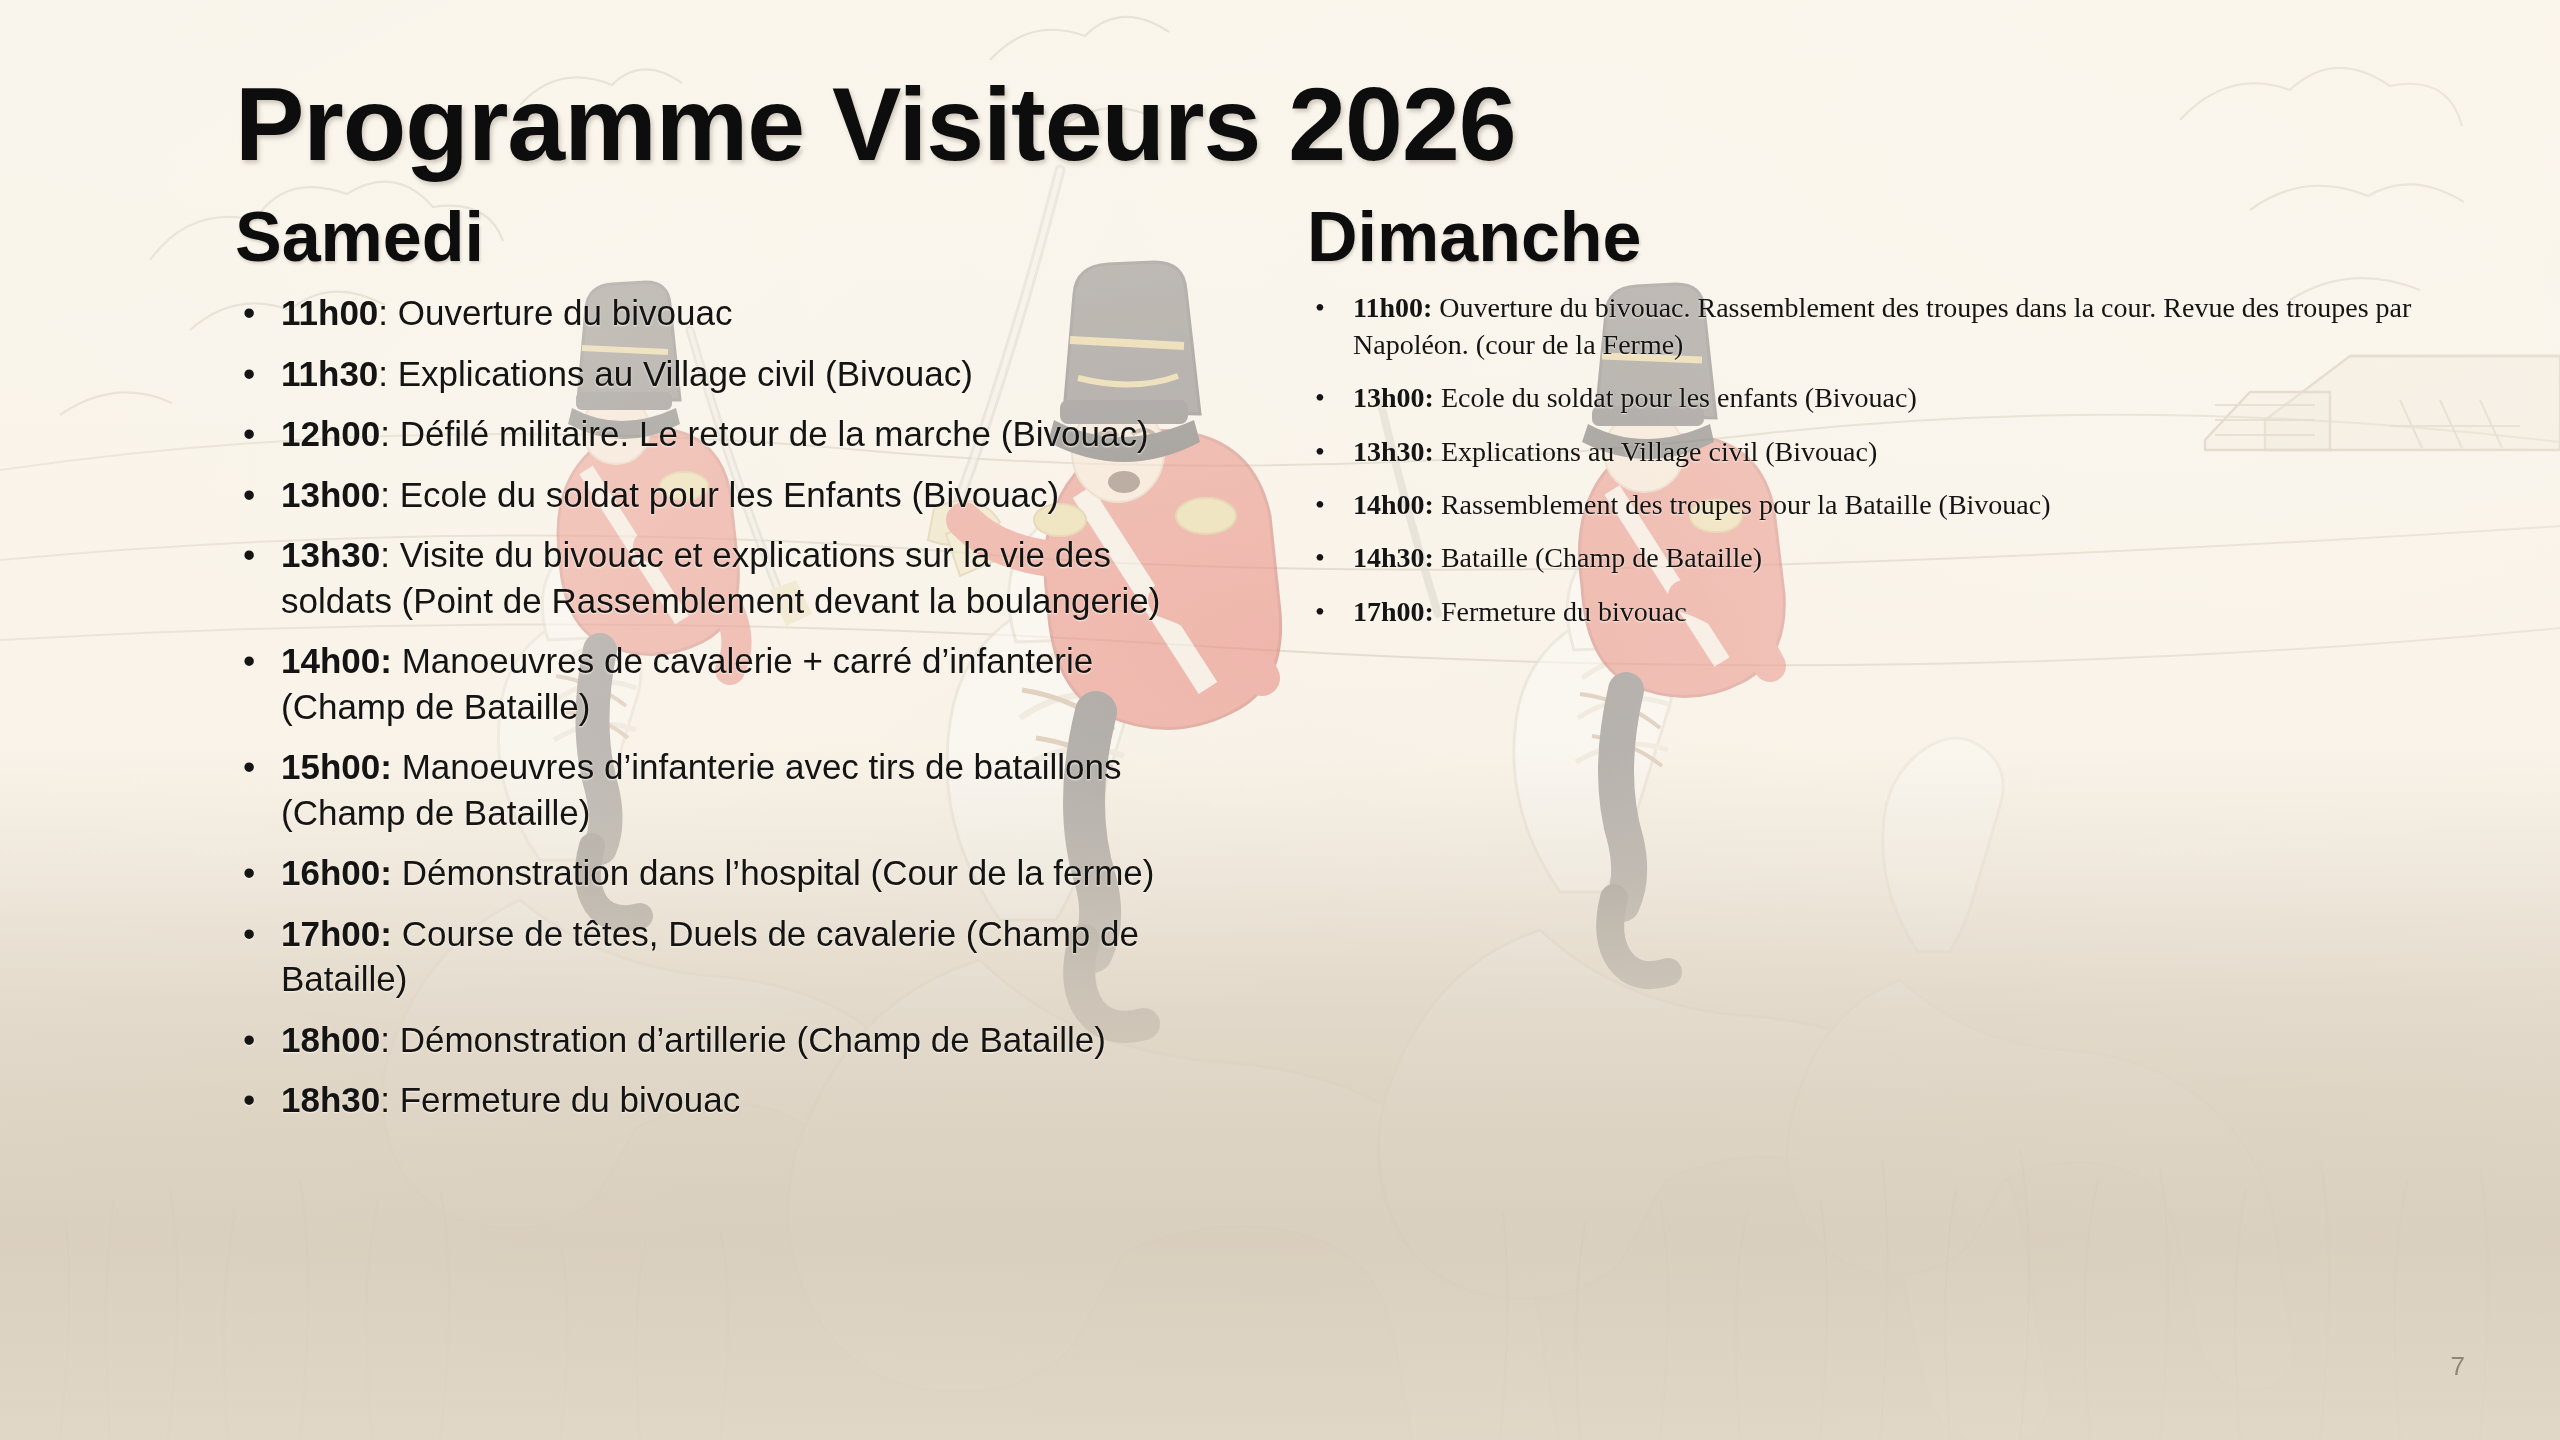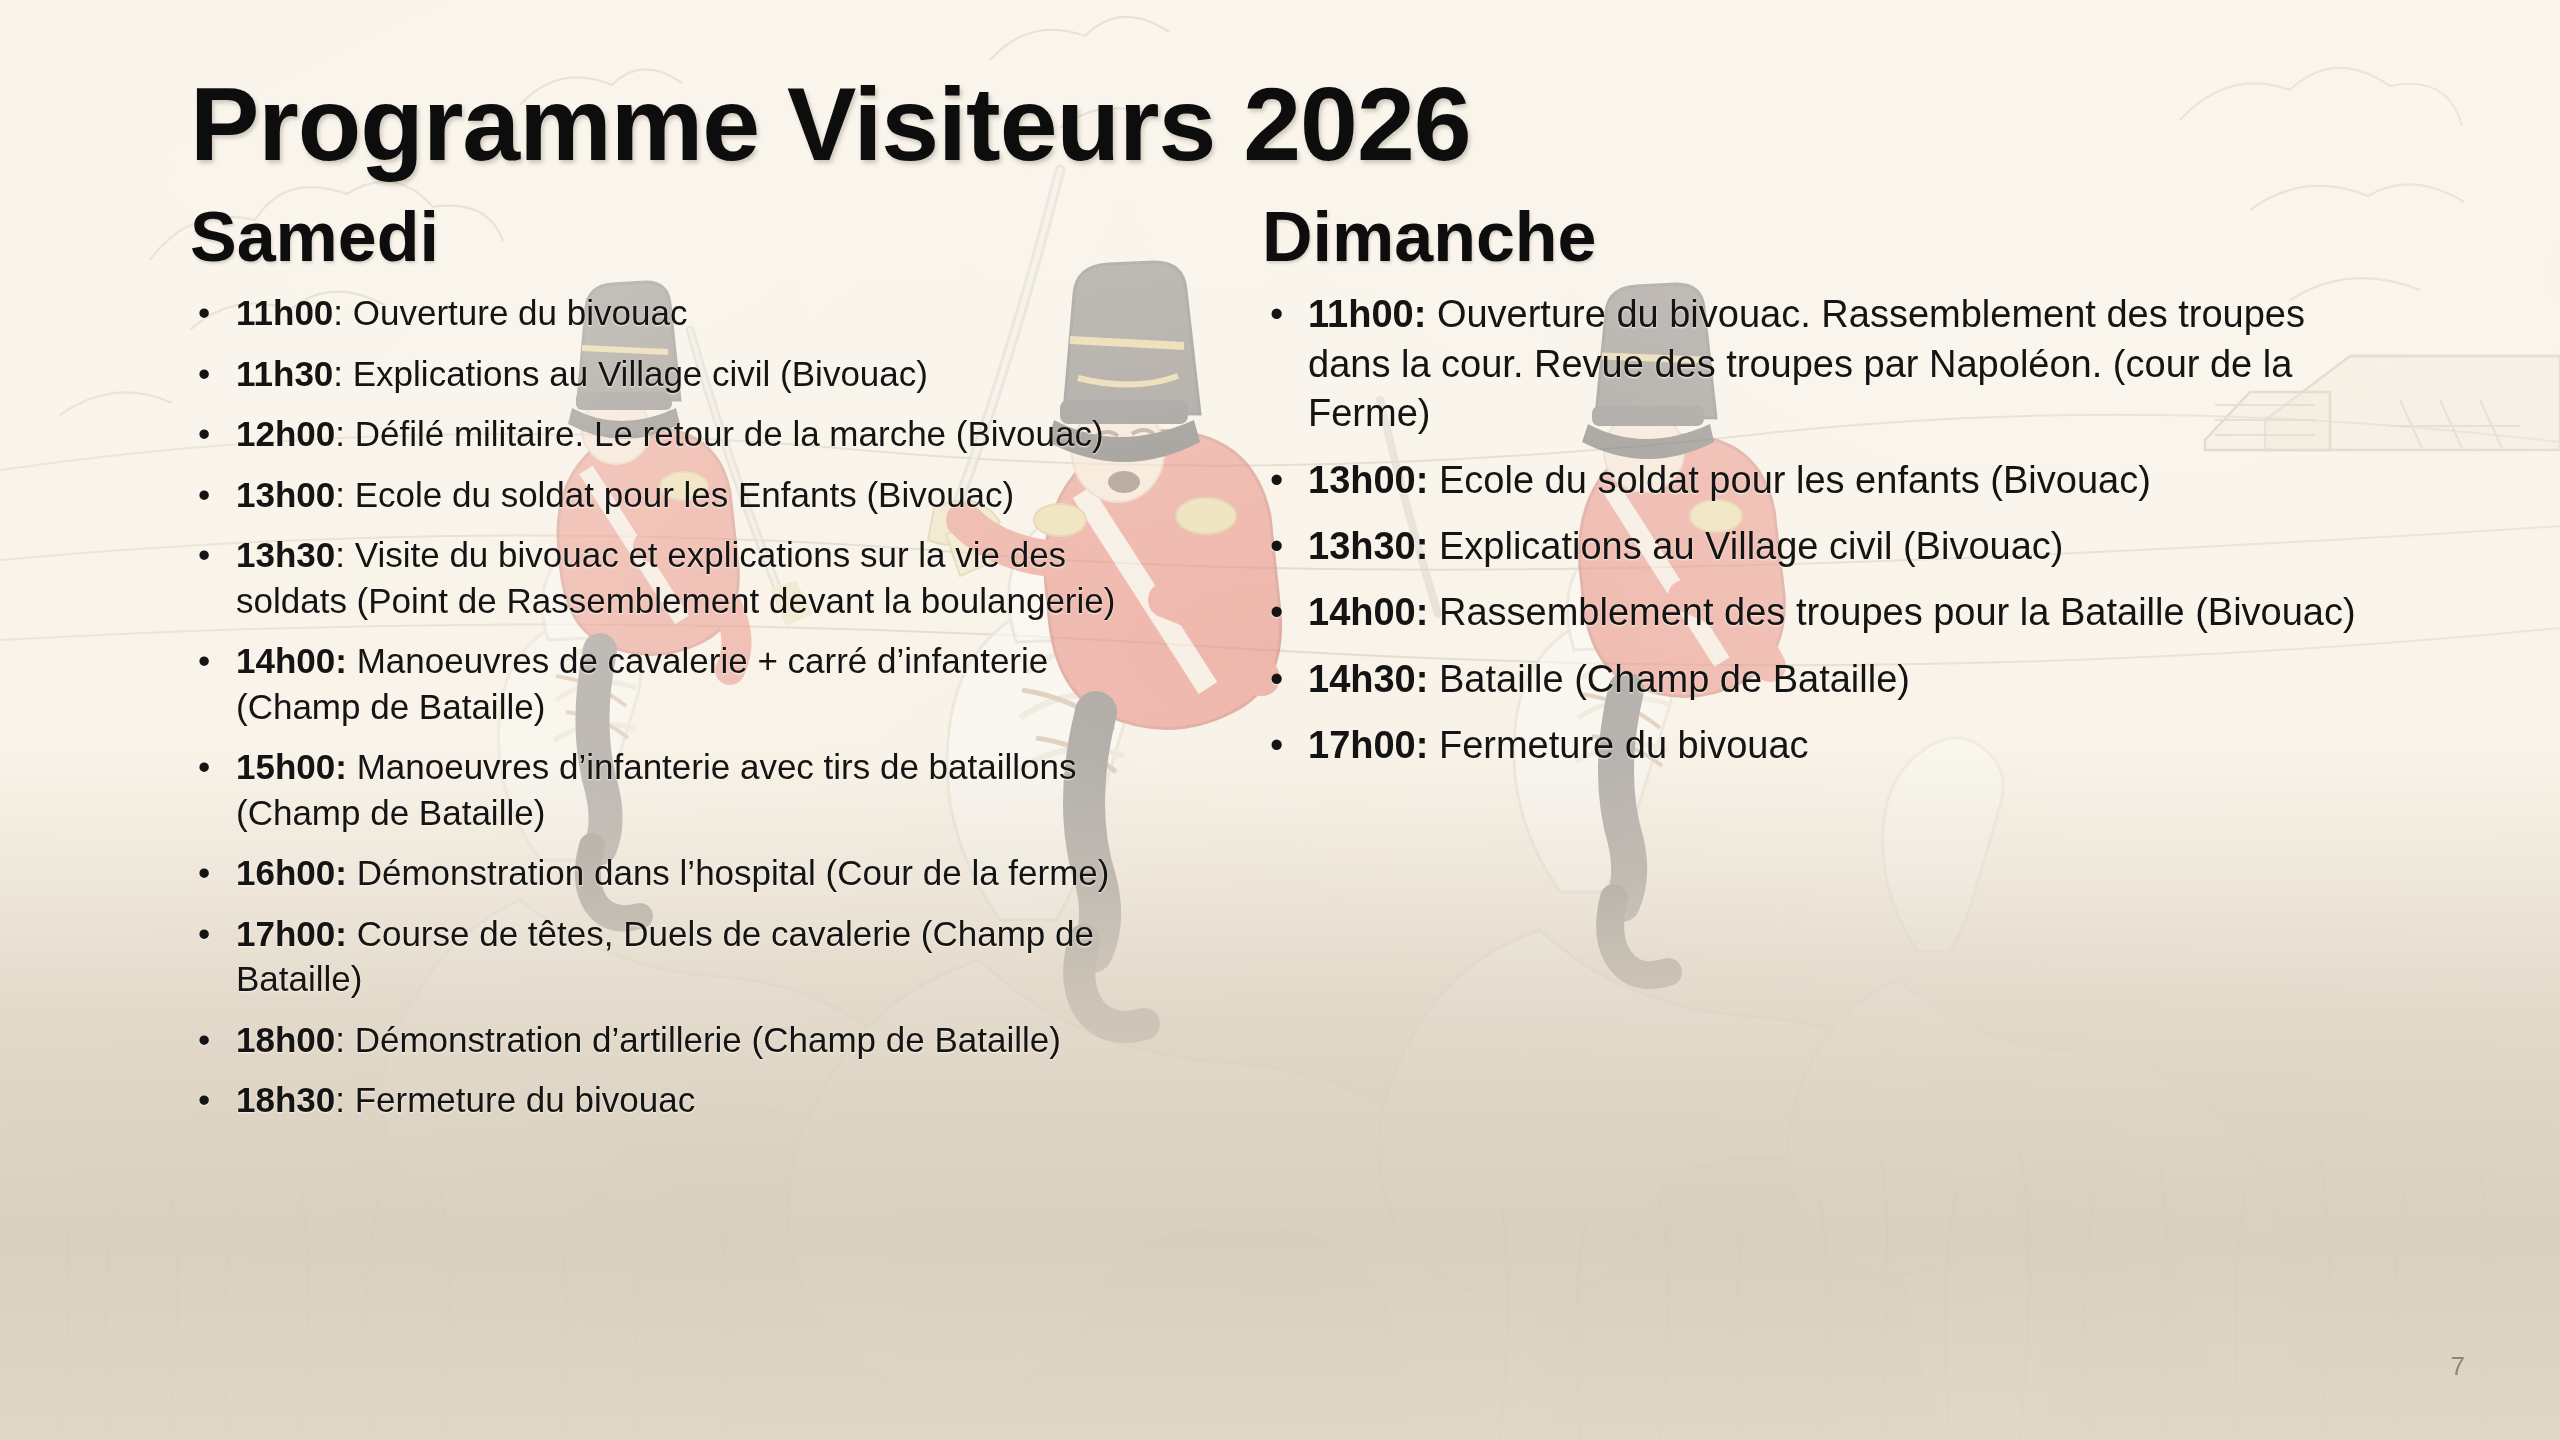--- a/index.html
+++ b/index.html
@@ -21,21 +21,21 @@
     background:
       radial-gradient(ellipse at 18% 8%, #fbf6ee 0%, rgba(251,246,238,0) 55%),
       radial-gradient(ellipse at 85% 12%, #fcf7f0 0%, rgba(252,247,240,0) 50%),
       linear-gradient(180deg,#faf4ea 0%, #f7efe3 45%, #f2e9dc 78%, #efe5d6 100%);
   }
   .bg-ground {
     background:linear-gradient(180deg, rgba(216,205,188,0) 52%, rgba(214,203,186,.55) 70%, rgba(205,193,174,.62) 86%, rgba(212,201,183,.5) 100%);
   }
   .bg-art { width:100%; height:100%; display:block; }
   
-  .content { position:absolute; inset:0; }
+  .content { position:absolute; inset:0;margin-left:45px; }
   .page-title {
     position:absolute; left:190px; top:70px;
     font-size:104px; font-weight:700; color:#0d0d0d;
     letter-spacing:-1px; line-height:1.05;
     text-shadow:2px 3px 4px rgba(120,110,95,.35);
     white-space:nowrap;
   }
   .col { position:absolute; }
   .col-samedi { left:190px; top:198px; width:990px; }
   .col-dimanche { left:1262px; top:198px; width:1120px; }
@@ -51,21 +51,21 @@
     color:#141414;
     line-height:1.30;
     text-shadow:0 1px 2px rgba(250,244,234,.9);
   }
   ul.sched li::before {
     content:"\2022";
     position:absolute; left:8px; top:0;
     font-size:1em; line-height:1.30; color:#141414;
   }
   .col-samedi ul.sched li { font-size:35px; margin-bottom:15px; }
-  .col-dimanche ul.sched li { font-size:38px; margin-bottom:17px; }
+  .col-dimanche ul.sched li { font-size:28px; margin-bottom:17px;font-family:Liberation Serif, serif; }
   .t { font-weight:700;text-align:center; }
   .page-number {
     position:absolute; right:95px; bottom:58px;
     font-size:26px; color:#8e8778; font-weight:400;
   }
 </style>
 </head>
 <body>
 
 <div class="slide">

